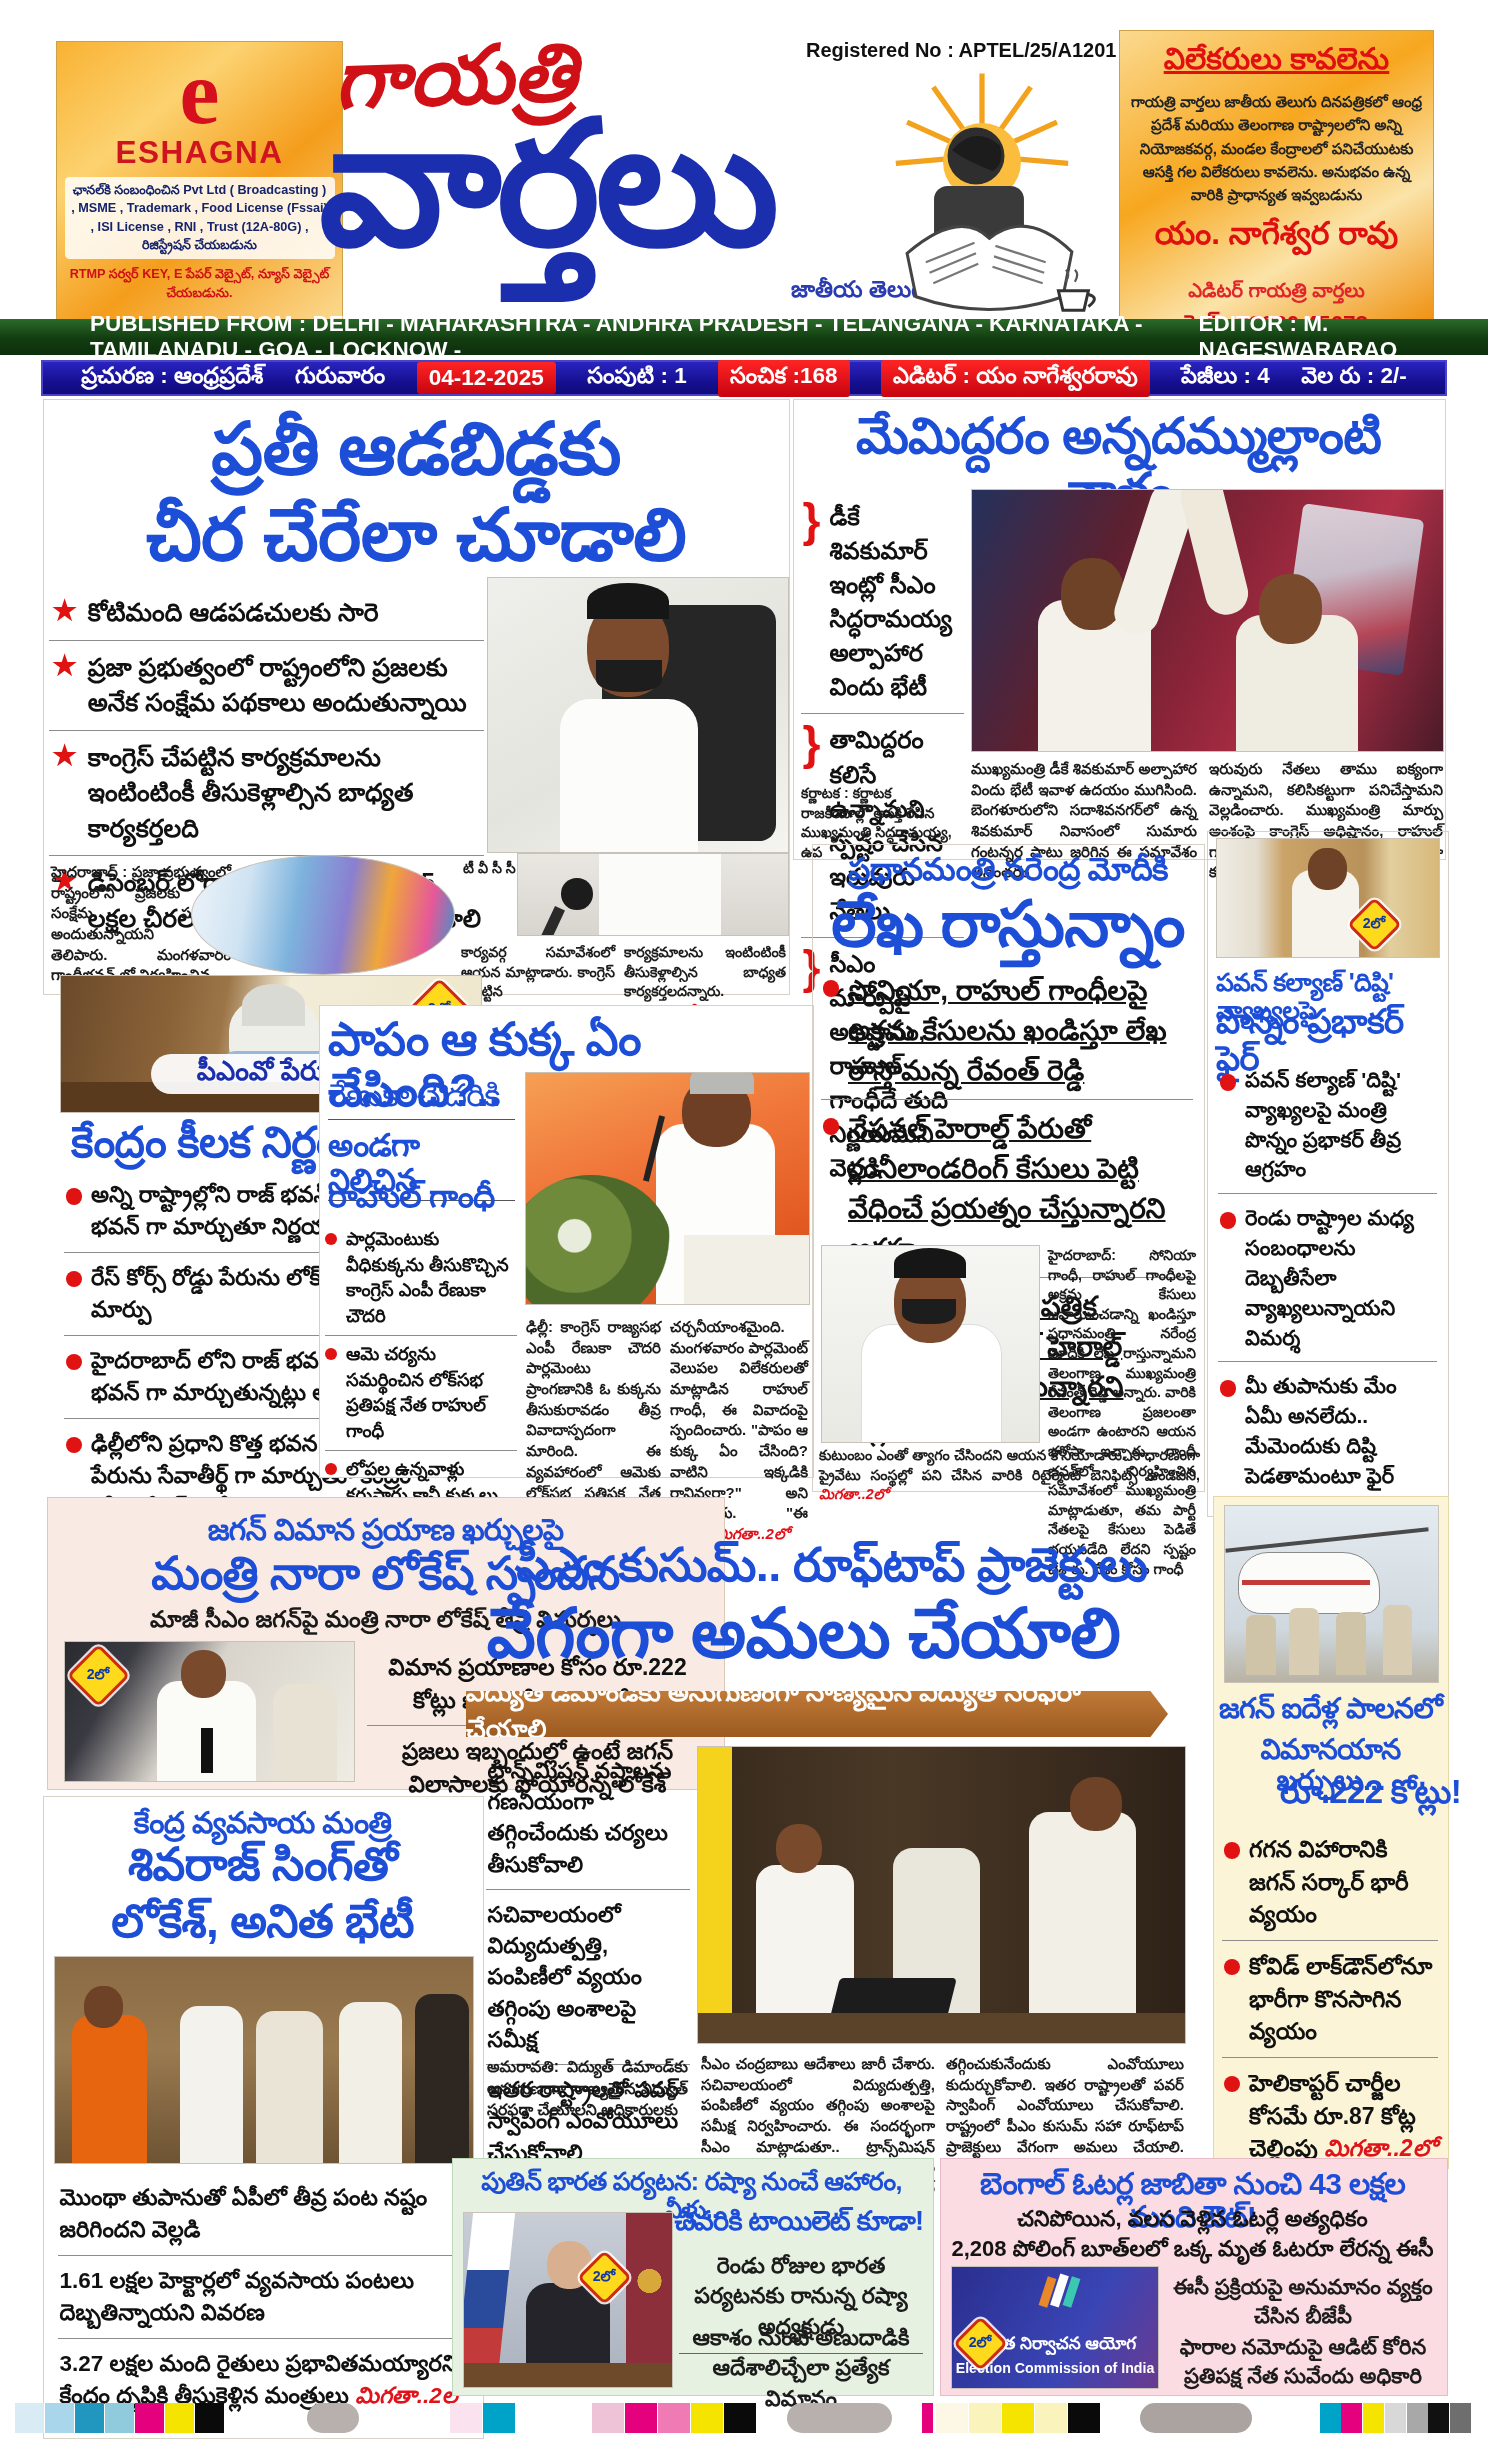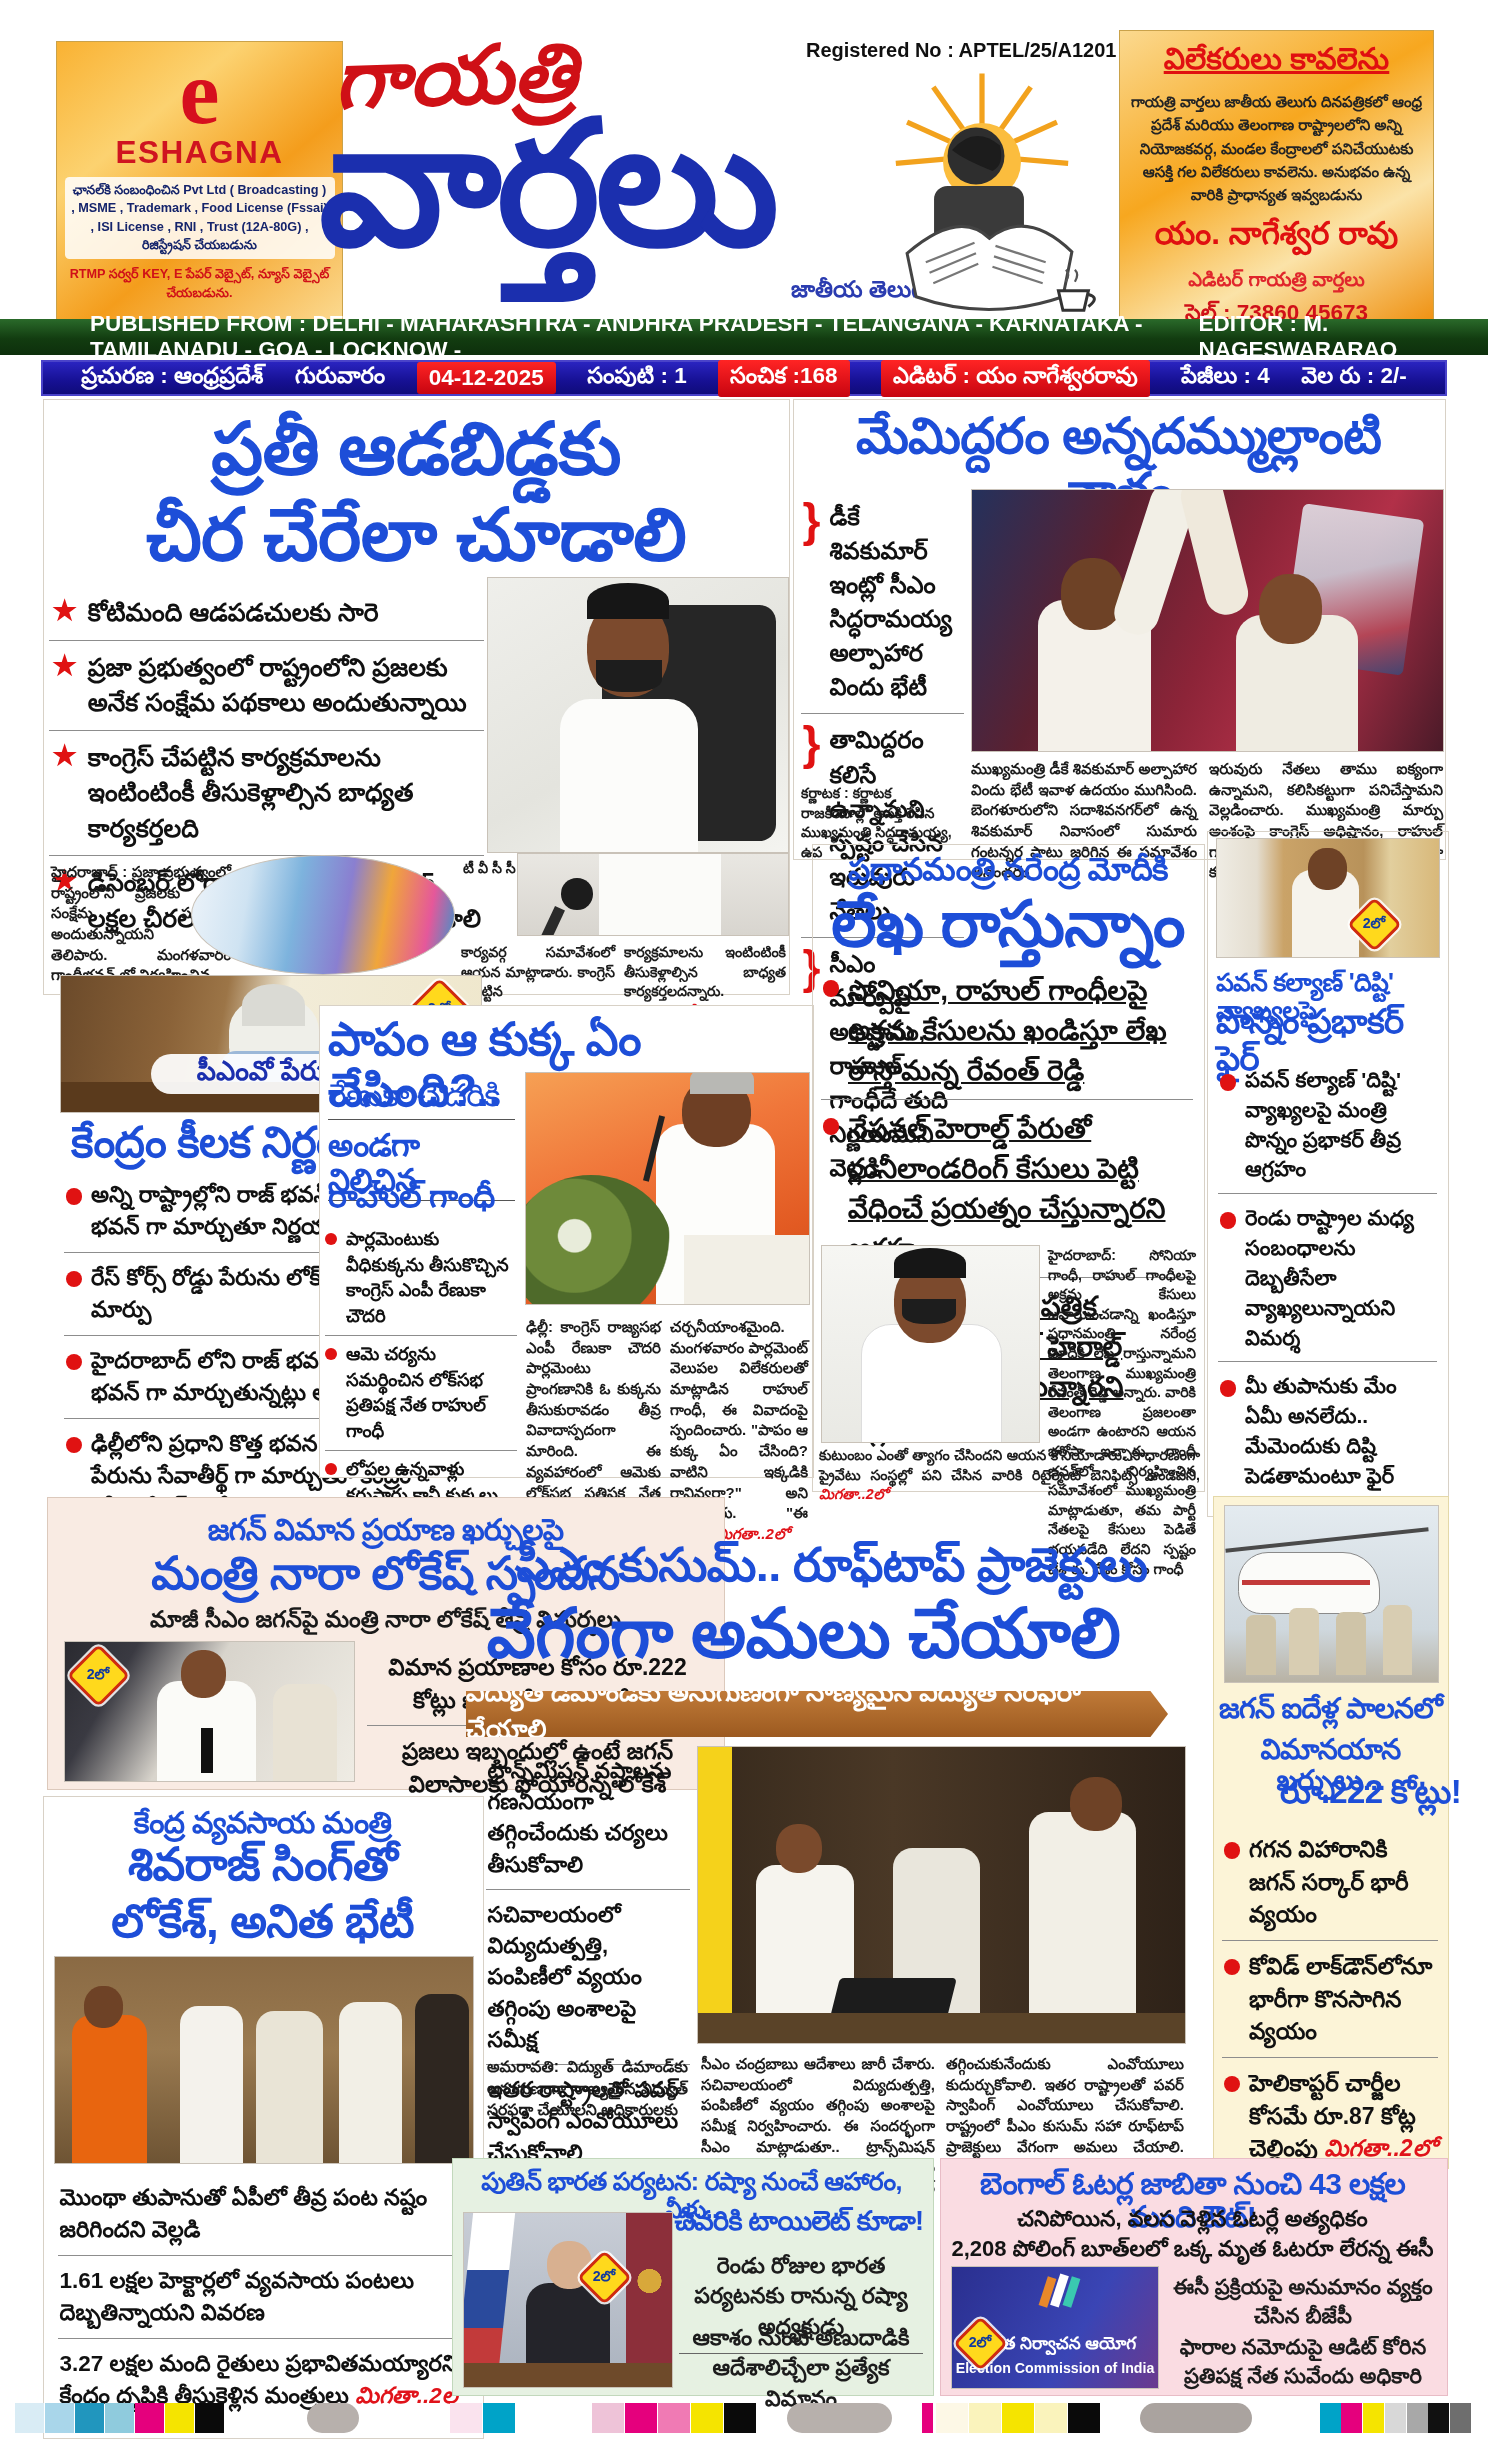--- a/index.html
+++ b/index.html
@@ -92,21 +92,21 @@
     </g>
     <path d="M262 300 h40 l-6 26 h-28z" fill="#fff" stroke="#333" stroke-width="4"></path>
     <path d="M302 305 q16 4 0 16" fill="none" stroke="#333" stroke-width="4"></path>
     <path d="M272 288 q6 -10 0 -16 M284 288 q6 -10 0 -16" fill="none" stroke="#555" stroke-width="3"></path>
   </svg>
 
   <div class="abs recruit" style="left:1119px;top:30px;width:313px;height:289px;">
     <div style="margin-top:10.5px;font-size:30px;font-weight:800;color:#e01010;text-decoration:underline;">విలేకరులు కావలెను</div>
     <div style="margin:7.5px 10.5px 0 10.5px;font-size:15px;font-weight:bold;color:#242424;line-height:1.55;">గాయత్రి వార్తలు జాతీయ తెలుగు దినపత్రికలో ఆంధ్ర ప్రదేశ్ మరియు తెలంగాణ రాష్ట్రాలలోని అన్ని నియోజకవర్గ, మండల కేంద్రాలలో పనిచేయుటకు ఆసక్తి గల విలేకరులు కావలెను. అనుభవం ఉన్న వారికి ప్రాధాన్యత ఇవ్వబడును</div>
     <div style="margin-top:9px;font-size:31.5px;font-weight:800;color:#e01010;">యం. నాగేశ్వర రావు</div>
-    <div style="margin-top:9px;font-size:19.5px;font-weight:bold;color:#e0262c;">ఎడిటర్ గాయత్రి వార్తలు</div>
+    <div style="margin-top:20px;font-size:19.5px;font-weight:bold;color:#e0262c;">ఎడిటర్ గాయత్రి వార్తలు</div>
     <div style="margin-top:4.5px;font-size:22.5px;font-weight:800;color:#d01018;">సెల్ : 73860 45673</div>
   </div>
 
   <div class="abs pubbar" style="left:0;top:319px;width:1488px;height:36px;padding:0 30px 0 90px;box-sizing:border-box;font-size:22.5px;">
     <span>PUBLISHED FROM : DELHI - MAHARASHTRA - ANDHRA PRADESH - TELANGANA - KARNATAKA - TAMILANADU - GOA - LOCKNOW -</span>
     <span>EDITOR :  M. NAGESWARARAO</span>
   </div>
 
   <div class="abs datebar" style="left:41px;top:360px;width:1406px;height:36px;box-sizing:border-box;font-size:22.5px;
             justify-content:space-around;padding:0 22.5px;">

